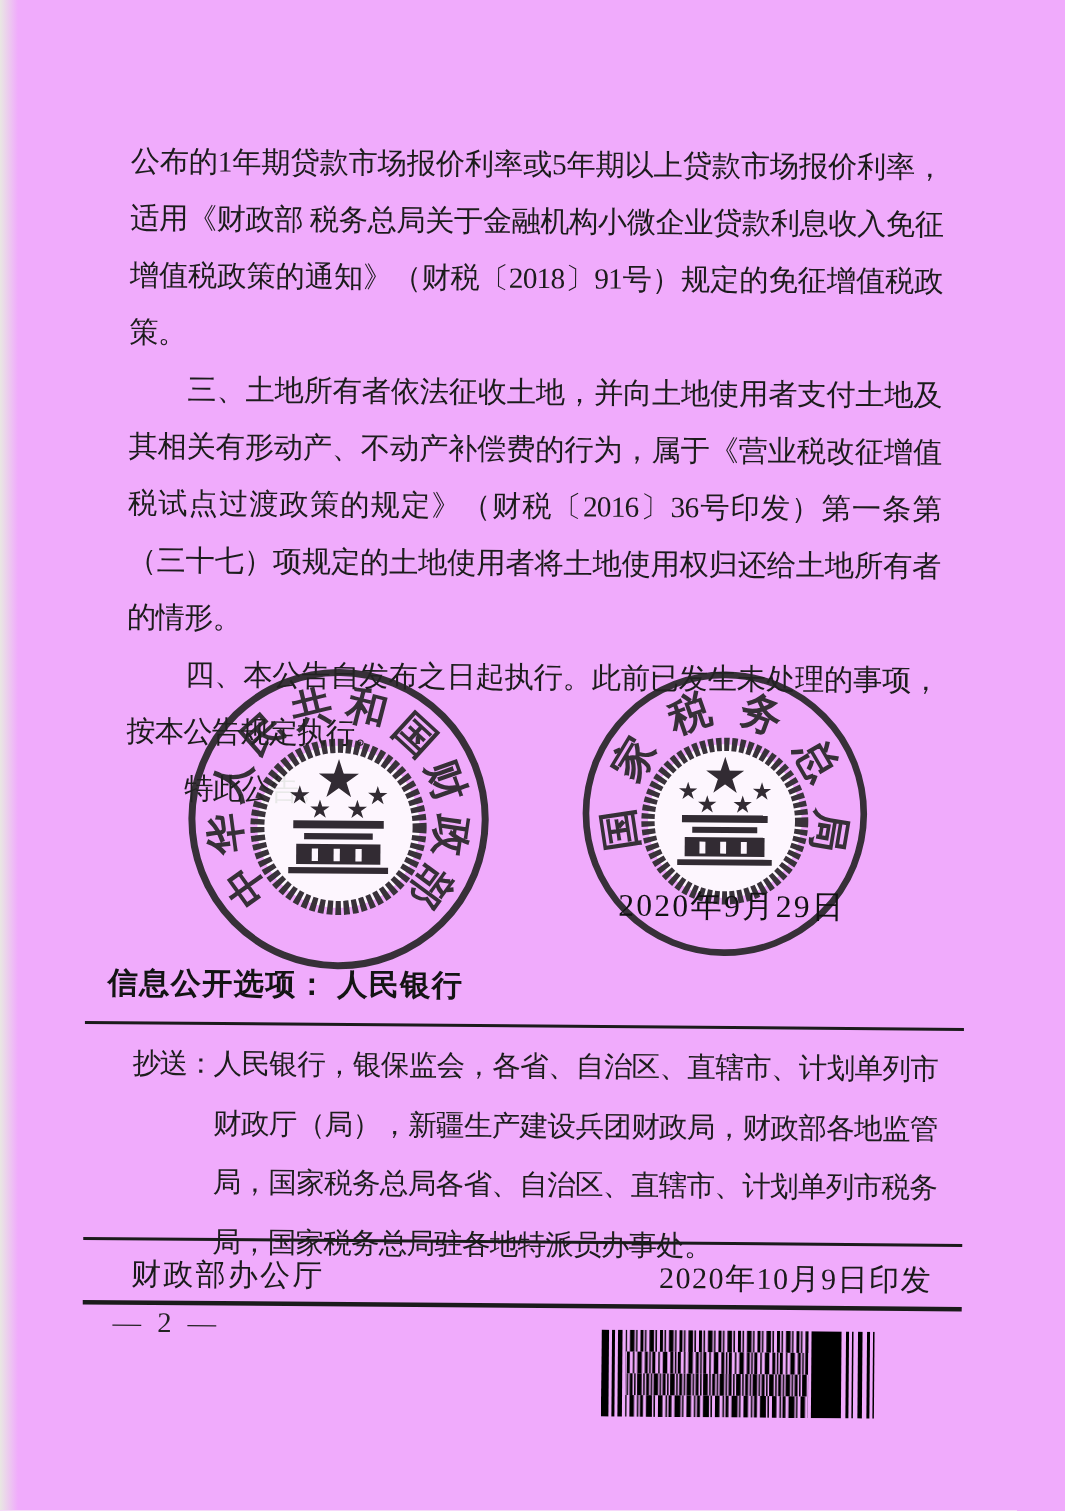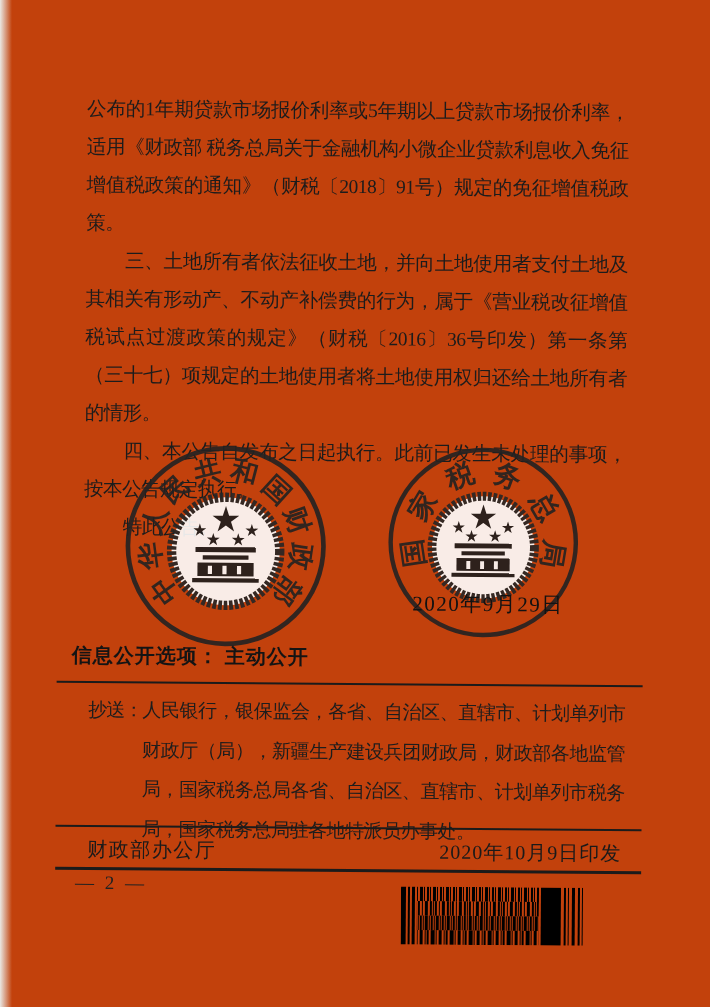--- a/index.html
+++ b/index.html
@@ -1,16 +1,16 @@
 <!DOCTYPE html>
 <html><head>
 <meta charset="utf-8">
 <style>
   html,body{margin:0;padding:0;width:710px;height:1007px;background:#fbfbf9;}
-  .page{position:relative;width:710px;height:1007px;background:#c2410c;overflow:hidden;
+  .page{position:relative;width:710px;height:1007px;background:#f0abfc;overflow:hidden;
         font-family:"Liberation Serif","DejaVu Serif",serif;color:#1b1b1b;}
   .page::before{content:"";position:absolute;left:0;top:0;bottom:0;width:12px;
         background:linear-gradient(90deg,#e9e7e3,rgba(252,252,251,0));z-index:5;}
   .tilt{position:absolute;left:0;top:0;width:710px;height:1007px;
         transform:rotate(.45deg);transform-origin:355px 0;}
 
   .body-text{position:absolute;left:88px;width:542px;top:92px;
         font-size:19.5px;line-height:38px;letter-spacing:-0.5px;
         text-align:justify;color:#1c1c1c;}
   .body-text p{margin:0;}
@@ -154,21 +154,21 @@
           <rect x="83" y="121" width="4" height="8"></rect>
           <rect x="97" y="121" width="4" height="8"></rect>
           <rect x="111" y="121" width="4" height="8"></rect>
         </g>
       </g>
     </svg>
 
     <div class="seal-date">2020年9月29日</div>
 
     <div class="disclosure">
-      <span>信息公开选项：</span><span class="dv">主动公开</span>
+      <span>信息公开选项：</span><span class="dv">人民银行</span>
     </div>
 
     <div class="rule rule1"></div>
 
     <div class="cc">
       <span class="cc-label">抄送：</span>
       <span class="cc-text">人民银行，银保监会，各省、自治区、直辖市、计划单列市财政厅（局），新疆生产建设兵团财政局，财政部各地监管局，国家税务总局各省、自治区、直辖市、计划单列市税务局，国家税务总局驻各地特派员办事处。</span>
     </div>
 
     <div class="rule rule2"></div>

